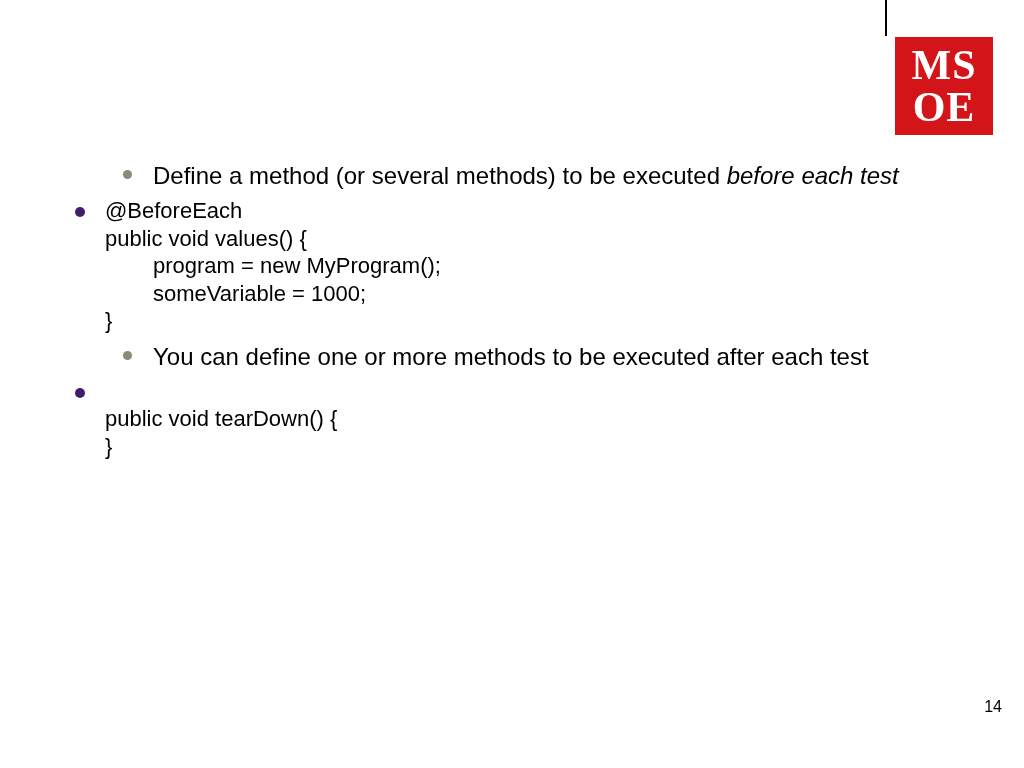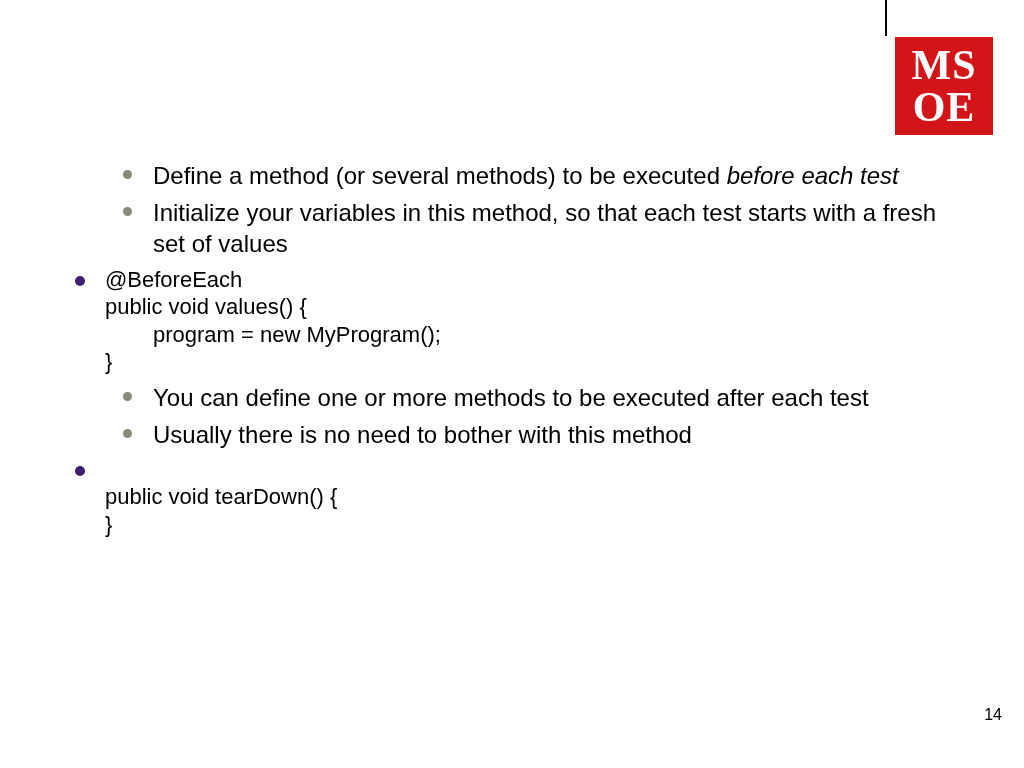--- a/index.html
+++ b/index.html
@@ -20,21 +20,21 @@
   }
   .body { position: absolute; top: 160px; left: 75px; width: 880px; }
   ul.lvl1 { list-style: none; }
   ul.lvl1 > li { position: relative; padding-left: 30px; margin-bottom: 6px; font-size: 22px; color: #000; line-height: 1.25; }
   ul.lvl1 > li::before { content: ""; position: absolute; left: 0px; top: 10px; width: 10px; height: 10px; border-radius: 50%; background: #3d1f6b; }
   ul.lvl2 { list-style: none; }
   ul.lvl2 > li { position: relative; padding-left: 30px; margin-bottom: 6px; font-size: 24px; color: #000; line-height: 1.3; }
   ul.lvl2 > li::before { content: ""; position: absolute; left: 0px; top: 10px; width: 9px; height: 9px; border-radius: 50%; background: #8a8a78; }
   .sub-indent { margin-left: 48px; }
   .code-indent { display: block; padding-left: 48px; }
-  .pagenum { position: absolute; right: 22px; bottom: 44px; font-size: 16px; color: #000; }
+  .pagenum { position: absolute; right: 22px; bottom: 52px; font-size: 16px; color: #000; }
   em.i { font-style: italic; }
 </style>
 </head>
 <body>
 
 <div class="slide">
   <div class="top-rule"></div>
 
   <div class="logo">
     <div class="row">
@@ -46,35 +46,34 @@
       <span>E</span>
     </div>
   </div>
 
 
   <div class="body">
     <ul class="lvl2 sub-indent">
       <li>
         <span>Define a method (or several methods) to be executed </span><em class="i">before each test</em>
       </li>
-      <li>Initialize your variables in this method, so that each test starts with a fresh set of values</li>
     </ul>
 
     <ul class="lvl1">
       <li>
         <span>@BeforeEach</span><br>
         <span>public void values() {</span><br>
         <span class="code-indent">program = new MyProgram();</span>
+        <span class="code-indent">someVariable = 1000;</span>
         <span>}</span>
       </li>
     </ul>
 
     <ul class="lvl2 sub-indent">
       <li>You can define one or more methods to be executed after each test</li>
-      <li>Usually there is no need to bother with this method</li>
     </ul>
 
     <ul class="lvl1">
       <li>
         <br>
         <span>public void tearDown() {</span><br>
         <span>}</span>
       </li>
     </ul>
   </div>

